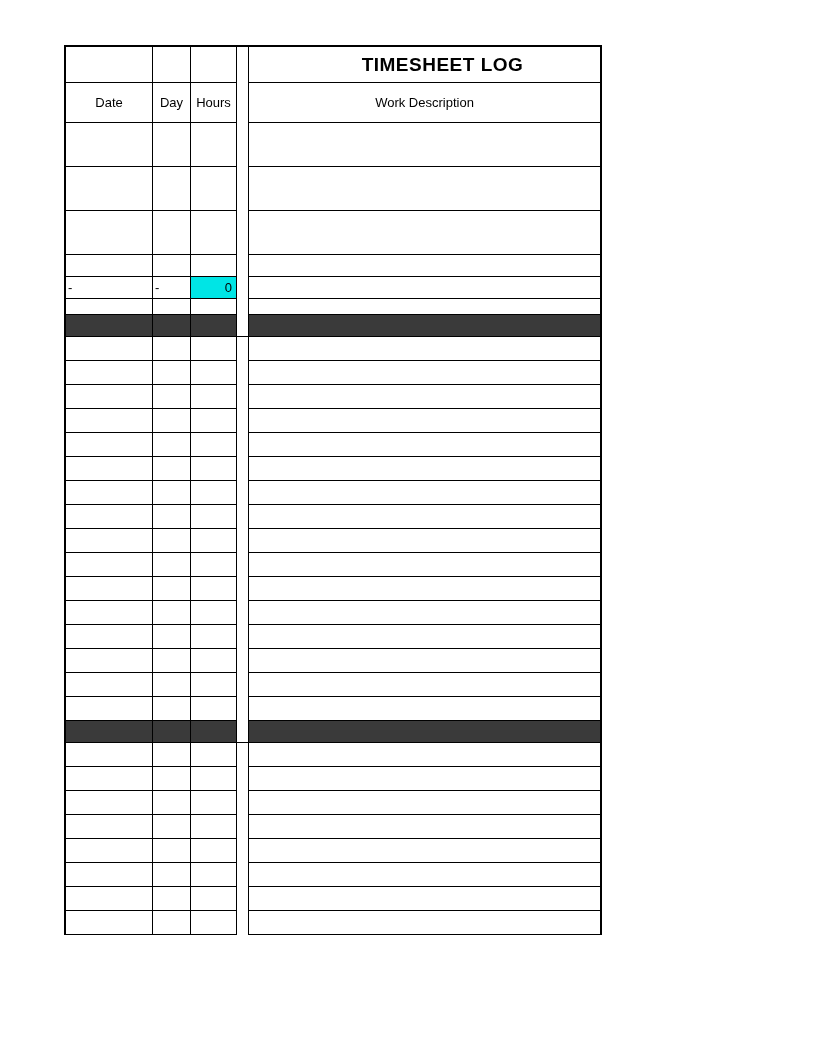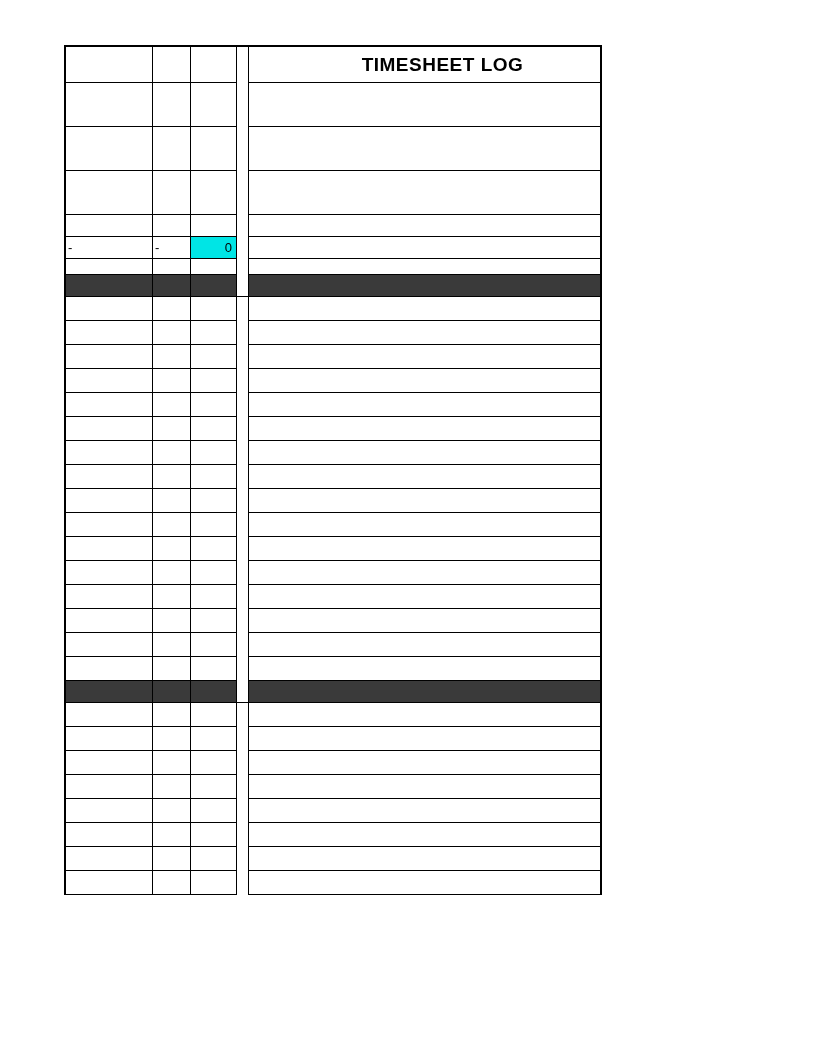--- a/index.html
+++ b/index.html
@@ -98,20 +98,27 @@
   <div class="sheet">
 
     <div class="row title-row">
       <div class="cell c-date"></div>
       <div class="cell c-day"></div>
       <div class="cell c-hrs"></div>
       <div class="cell c-gap"></div>
       <div class="cell c-desc">TIMESHEET LOG</div>
     </div>
 
+    <div class="row header-row">
+      <div class="cell c-date center">Date</div>
+      <div class="cell c-day center">Day</div>
+      <div class="cell c-hrs center">Hours</div>
+      <div class="cell c-gap"></div>
+      <div class="cell c-desc center">Work Description</div>
+    </div>
 
     <div class="row entry1">
       <div class="cell c-date"></div>
       <div class="cell c-day"></div>
       <div class="cell c-hrs"></div>
       <div class="cell c-gap"></div>
       <div class="cell c-desc"></div>
     </div>
     <div class="row entry1">
       <div class="cell c-date"></div>

